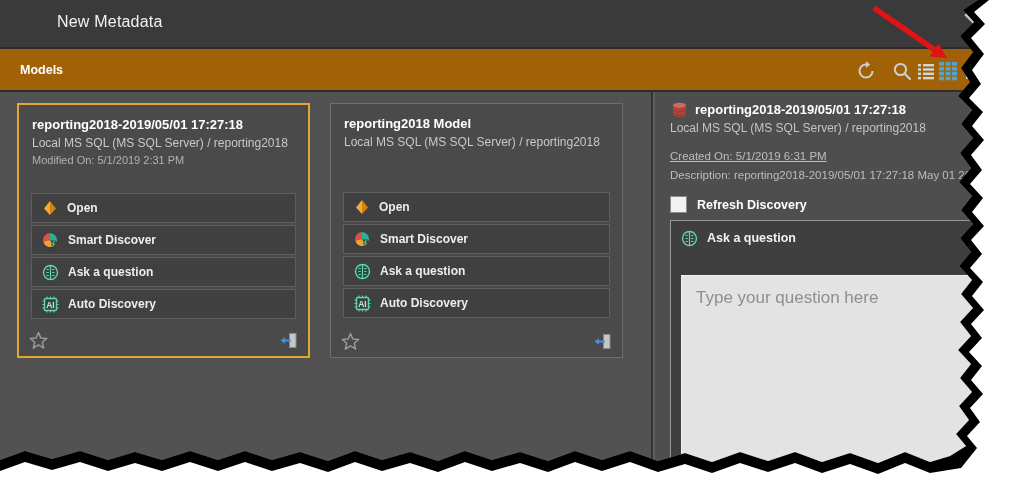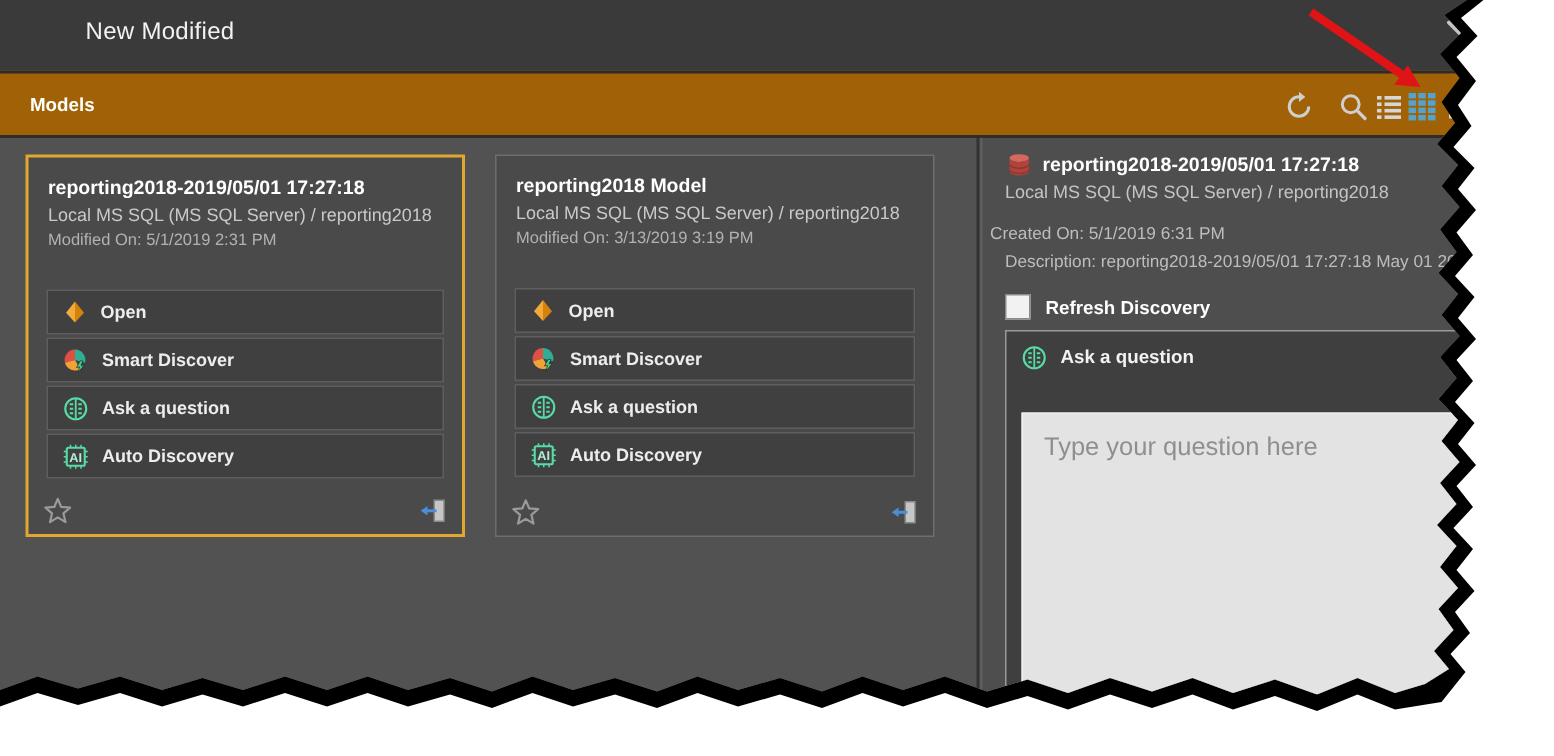--- a/index.html
+++ b/index.html
@@ -38,21 +38,21 @@
   .action-btn span.lbl { font-size:12px; font-weight:bold; color:#ededed; }
   .card-footer { position:absolute; left:10px; right:10px; bottom:6px; height:22px; }
   .fav-star { position:absolute; left:0; bottom:0; cursor:pointer; }
   .exit-ic { position:absolute; right:0; bottom:0; cursor:pointer; }
 
   .right-panel { position:absolute; left:651px; top:0; bottom:0; width:385px; background:#4e4e4e;
     border-left:2px solid #333333; box-shadow:inset 2px 0 0 #5e5e5e; }
   .rp-title { position:absolute; left:42px; top:10px; font-size:13px; font-weight:bold; color:#ffffff; white-space:nowrap; }
   .rp-dbicon { position:absolute; left:18px; top:10px; }
   .rp-source { position:absolute; left:17px; top:29px; font-size:12px; color:#c4c4c4; white-space:nowrap; }
-  .rp-created { position:absolute; left:7px; top:58px; font-size:11.5px; color:#bdbdbd; white-space:nowrap; }
+  .rp-created { position:absolute; left:17px; top:58px; font-size:11.5px; color:#bdbdbd; white-space:nowrap;text-decoration:underline; }
   .rp-desc { position:absolute; left:17px; top:77px; font-size:11.5px; color:#bdbdbd; white-space:nowrap; }
   .rp-check-row { position:absolute; left:17px; top:104px; display:flex; align-items:center; gap:10px; }
   .checkbox { width:17px; height:17px; background:#f2f2f2; border:1px solid #8a8a8a; cursor:pointer; }
   .check-label { font-size:12.5px; font-weight:bold; color:#ffffff; }
   .ask-panel { position:absolute; left:17px; top:128px; width:340px; height:290px; background:#3f3f3f; border:1px solid #999999; }
   .ask-header { height:34px; display:flex; align-items:center; gap:9px; padding-left:10px; }
   .ask-title { font-size:12.5px; font-weight:bold; color:#f2f2f2; }
   .ask-textarea { position:absolute; left:10px; top:38px; width:320px; height:246px;
     background:#e3e3e3; border:1px solid #f0f0f0; outline:none; resize:none;
     font-family:"Liberation Sans", sans-serif; font-size:17px; color:#555; padding:12px 14px;margin-top:16px; }
@@ -62,21 +62,21 @@
 </style>
 </head>
 <body>
 
 <div class="stage">
   <div class="torn-black"></div>
 
   <div class="app">
 
     <div class="titlebar">
-      <div class="window-title">New Modified</div>
+      <div class="window-title">New Metadata</div>
       <svg class="close-btn" viewBox="0 0 26 26">
         <path d="M4 4 L22 22 M22 4 L4 22" stroke="#c4c4c4" stroke-width="2.6" stroke-linecap="round"></path>
       </svg>
     </div>
 
     <div class="toolbar">
       <div class="models-label">Models</div>
       <svg class="tb-icon tb-refresh" viewBox="0 0 20 20">
         <path d="M16.5 10 A6.5 6.5 0 1 1 10 3.5" fill="none" stroke="#cfcfcf" stroke-width="2"></path>
         <polygon points="10,0.2 10,7 14.2,3.6" fill="#cfcfcf"></polygon>
@@ -167,21 +167,20 @@
             <rect x="10.5" y="2.5" width="6.5" height="14" fill="#c6c6c6" stroke="#8a8a8a" stroke-width="1"></rect>
             <line x1="4" y1="9.5" x2="12" y2="9.5" stroke="#4a90d9" stroke-width="2"></line>
             <polygon points="1.5,9.5 6,6.3 6,12.7" fill="#4a90d9"></polygon>
           </svg>
         </div>
       </div>
 
       <div class="card card-normal">
         <div class="card-title">reporting2018 Model</div>
         <div class="card-source">Local MS SQL (MS SQL Server) / reporting2018</div>
-        <div class="card-modified">Modified On: 3/13/2019 3:19 PM</div>
         <div class="card-actions">
           <div class="action-btn">
             <svg width="16" height="16" viewBox="0 0 16 16">
               <polygon points="8,1 2,8.5 8,15" fill="#f2ab3a"></polygon>
                 <polygon points="8,1 14,8.5 8,15" fill="#d4820a"></polygon>
             </svg>
             <span class="lbl">Open</span>
           </div>
           <div class="action-btn">
             <svg width="17" height="17" viewBox="0 0 17 17">

